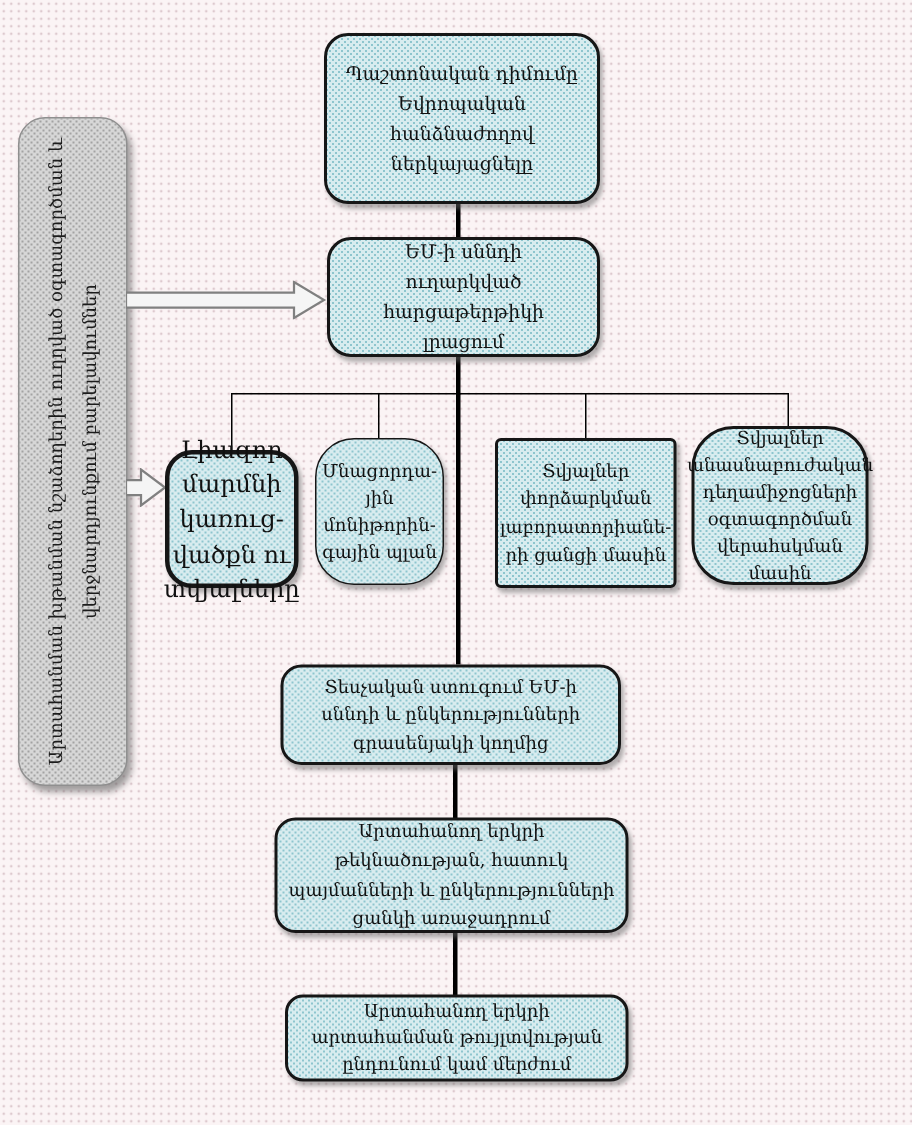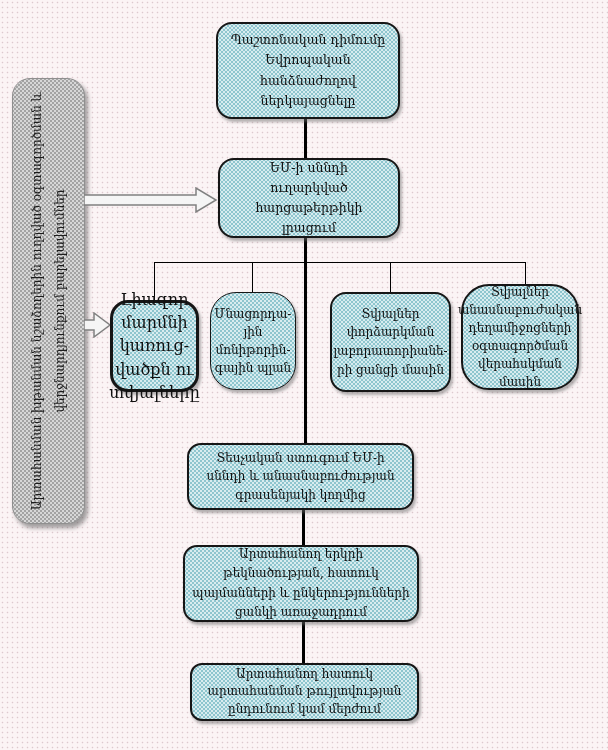--- a/index.html
+++ b/index.html
@@ -83,49 +83,49 @@
     </div>
   </div>
 
   <svg class="arrow-svg" width="134" height="26" style="left:84px;top:187px;" viewBox="0 0 134 26">
     <polygon points="0,8 112,8 112,1 132,13 112,25 112,18 0,18" fill="#f5f5f5" stroke="#808080" stroke-width="1.5"></polygon>
   </svg>
   <svg class="arrow-svg" width="28" height="26" style="left:84px;top:312px;" viewBox="0 0 28 26">
     <polygon points="0,8 10,8 10,1 26,13 10,25 10,18 0,18" fill="#f5f5f5" stroke="#808080" stroke-width="1.5"></polygon>
   </svg>
 
-  <div class="fbox" style="left:216px;top:22px;width:184px;height:97px;padding:4px 8px;">
+  <div class="fbox" style="left:216px;top:22px;width:184px;height:114px;padding:4px 8px;">
     <span>Պաշտոնական դիմումը Եվրոպական հանձնաժողով ներկայացնելը</span>
   </div>
 
   <div class="fbox" style="left:218px;top:158px;width:182px;height:80px;padding:4px 12px;">
     <span>ԵՄ-ի սննդի ուղարկված հարցաթերթիկի լրացում</span>
   </div>
 
   <div class="fbox" style="left:110px;top:300px;width:89px;height:92px;padding:2px 5px;border-width:3px;border-radius:18px;font-size:16px;line-height:1.45;">
     <span>Լիազոր մարմնի կառուց-վածքն ու տվյալները</span>
   </div>
 
   <div class="fbox" style="left:210px;top:292px;width:86px;height:98px;padding:2px 5px;border-width:1px;border-radius:26px;font-size:12px;line-height:1.5;">
     <span>Մնացորդա-յին մոնիթորին-գային պլան</span>
   </div>
 
-  <div class="fbox" style="left:330px;top:292px;width:121px;height:100px;padding:2px 11px;border-radius:16px;font-size:12px;line-height:1.55;">
+  <div class="fbox" style="left:330px;top:292px;width:121px;height:100px;padding:2px 11px;border-radius:4px;font-size:12px;line-height:1.55;">
     <span>Տվյալներ փորձարկման լաբորատորիանե-րի ցանցի մասին</span>
   </div>
 
   <div class="fbox" style="left:461px;top:284px;width:118px;height:106px;padding:2px 2px;border-radius:28px;font-size:12px;line-height:1.5;">
     <span>Տվյալներ անասնաբուժական դեղամիջոցների օգտագործման վերահսկման մասին</span>
   </div>
 
   <div class="fbox" style="left:187px;top:443px;width:227px;height:67px;padding:2px 10px;border-radius:14px;font-size:12px;line-height:1.55;">
-    <span>Տեսչական ստուգում ԵՄ-ի սննդի և անասնաբուժության գրասենյակի կողմից</span>
+    <span>Տեսչական ստուգում ԵՄ-ի սննդի և ընկերությունների գրասենյակի կողմից</span>
   </div>
 
   <div class="fbox" style="left:183px;top:545px;width:236px;height:77px;padding:18px 6px;border-radius:14px;font-size:12px;line-height:1.6;">
     <span>Արտահանող երկրի թեկնածության, հատուկ պայմանների և ընկերությունների ցանկի առաջադրում</span>
   </div>
 
   <div class="fbox" style="left:190px;top:663px;width:229px;height:58px;padding:2px 12px;border-radius:12px;font-size:12px;line-height:1.45;">
-    <span>Արտահանող հատուկ արտահանման թույլտվության ընդունում կամ մերժում</span>
+    <span>Արտահանող երկրի արտահանման թույլտվության ընդունում կամ մերժում</span>
   </div>
 
 </div>
 
 </body></html>

